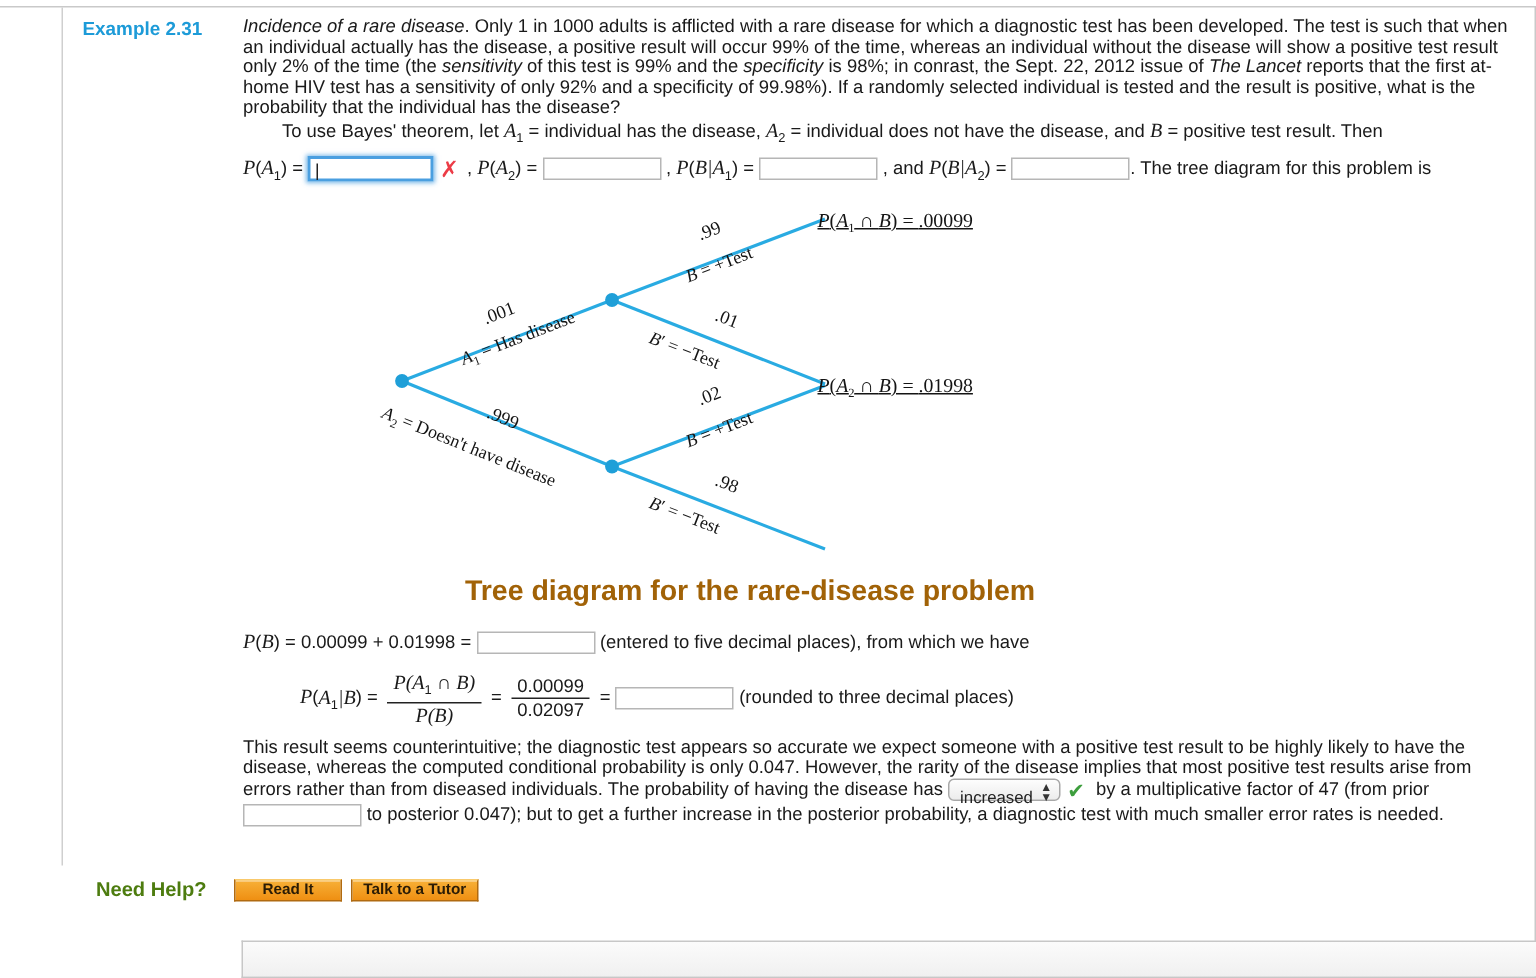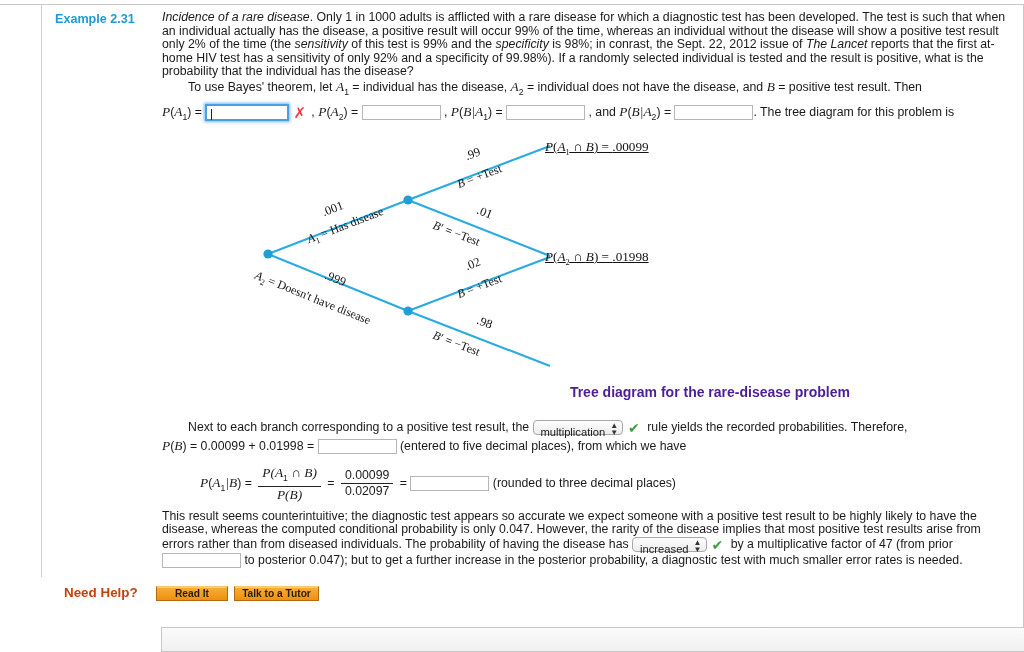--- a/index.html
+++ b/index.html
@@ -64,30 +64,30 @@
     font-size:12px;color:#141414;white-space:nowrap;
     transform-origin:0 0;
   }
   .tlab.num{font-size:12.4px;}
   .tlab.ser{font-size:13.2px;text-decoration:underline;}
   .tlab i{font-style:italic;}
   .tlab sub{font-size:8.4px;font-family:"Liberation Serif",serif;}
 
   .caption{
     position:absolute;left:150px;top:384px;width:700px;
-    text-align:right;color:#4c1d95;font-weight:bold;font-size:14px;
+    text-align:center;color:#a16207;font-weight:bold;font-size:19px;
   }
 
   
   .frac{display:inline-block;vertical-align:middle;text-align:center;margin:0 3px;}
   .frac .num{display:block;padding:0 4px 1px;border-bottom:1.3px solid #222;line-height:13px;}
   .frac .den{display:block;padding:1px 4px 0;line-height:13px;}
 
   
-  .needhelp{position:absolute;left:64px;top:585px;color:#c2410c;font-weight:bold;font-size:13.4px;}
+  .needhelp{position:absolute;left:64px;top:585px;color:#4d7c0f;font-weight:bold;font-size:13.4px;}
   .btn-orange{
     position:absolute;top:586px;height:15px;
     background:linear-gradient(#f7b037,#ef8f12);
     border:1px solid #b06a10;border-top-color:#f9c96b;
     color:#2b1c05;font-weight:bold;font-size:10.2px;
     text-align:center;line-height:14px;
     box-shadow:0 1px 0 rgba(255,255,255,.35) inset;
     box-sizing:border-box;
   }
   #btn-readit{left:156px;width:72px;}
@@ -173,23 +173,20 @@
   <div class="tlab" style="left:286px;top:200px;transform:rotate(21deg);"><i>B</i>′ <span>= −Test</span></div>
 
   <div class="tlab ser" style="left:395px;top:11px;"><i>P</i>(<i>A</i><sub>1</sub> ∩ <i>B</i>) = <span>.00099</span></div>
   <div class="tlab ser" style="left:395px;top:121px;"><i>P</i>(<i>A</i><sub>2</sub> ∩ <i>B</i>) = <span>.01998</span></div>
 </div>
 
 <div class="caption">Tree diagram for the rare-disease problem</div>
 
 <div style="position:absolute;left:162px;top:419px;width:850px;">
 
-  <div class="ptext" style="line-height:17px;"><span class="indent"></span><span>Next to each branch corresponding to a positive test result, the</span>
-    <span class="sel"><span>multiplication</span><span class="arrows">▲<br>▼</span></span><span class="ckmark">✔</span>
-    <span>rule yields the recorded probabilities. Therefore,</span></div>
 
   <div class="ptext" style="line-height:18px;"><span class="vr">P</span>(<span class="vr">B</span>) = <span>0.00099 + 0.01998 =</span>
     <span class="ib"></span>
     <span>(entered to five decimal places), from which we have</span></div>
 
   <div class="ptext" style="margin-top:11px;margin-left:38px;line-height:20px;"><span class="vr">P</span>(<span class="vr">A<sub>1</sub>|B</span>) =
     <span class="frac"><span class="num vr">P(A<sub>1</sub> ∩ B)</span><span class="den vr">P(B)</span></span> =
     <span class="frac"><span class="num">0.00099</span><span class="den">0.02097</span></span> =
     <span class="ib"></span>
     <span>(rounded to three decimal places)</span></div>

